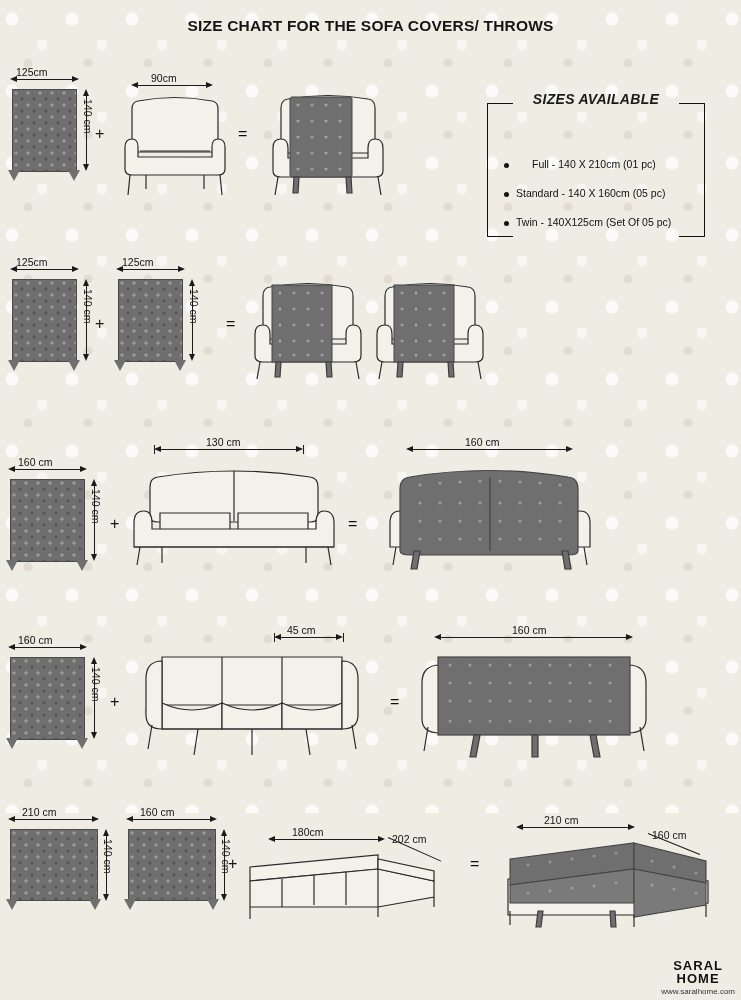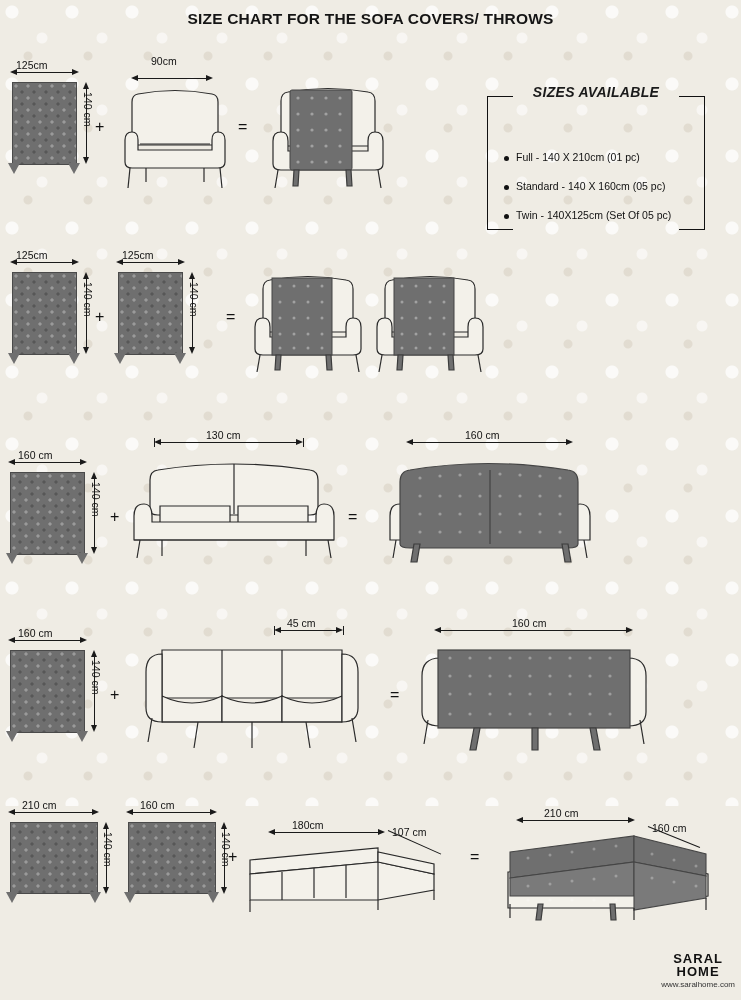--- a/index.html
+++ b/index.html
@@ -14,21 +14,21 @@
   
   .bg-texture{
     position:absolute;inset:0;
     background-image:
       radial-gradient(circle at 12px 12px, rgba(255,255,255,.75) 0 6px, rgba(0,0,0,0) 7px),
       radial-gradient(circle at 42px 38px, rgba(255,255,255,.55) 0 5px, rgba(0,0,0,0) 6px),
       radial-gradient(circle at 28px 56px, rgba(216,210,196,.6) 0 4px, rgba(0,0,0,0) 5px);
     background-size:60px 72px,60px 72px,60px 72px;
     pointer-events:none;
   }
-  .page{position:relative;width:741px;height:806px;}
+  .page{position:relative;width:741px;height:806px;margin-top:7px;}
 
   .title{
     position:absolute;top:10px;left:0;width:741px;
     text-align:center;
     font-family:"Liberation Sans", sans-serif;
     font-weight:bold;font-size:15.5px;letter-spacing:.2px;
     color:#141414;
   }
 
   .row{position:absolute;left:0;width:741px;}
@@ -105,21 +105,21 @@
   <div class="sizes-box">
     <div class="br" style="left:0;top:0;width:1px;height:134px;"></div>
     <div class="br" style="right:0;top:0;width:1px;height:134px;"></div>
     <div class="br" style="left:0;top:0;width:26px;height:1px;"></div>
     <div class="br" style="right:0;top:0;width:26px;height:1px;"></div>
     <div class="br" style="left:0;bottom:0;width:26px;height:1px;"></div>
     <div class="br" style="right:0;bottom:0;width:26px;height:1px;"></div>
     <div class="sizes-title">SIZES AVAILABLE</div>
 
     <div class="bullet" style="left:17px;top:60px;"></div>
-    <div class="size-item" style="left:29px;top:55px;">Full - 140 X 210cm (01 pc)</div>
+    <div class="size-item" style="left:45px;top:55px;">Full - 140 X 210cm (01 pc)</div>
 
     <div class="bullet" style="left:17px;top:89px;"></div>
     <div class="size-item" style="left:29px;top:84px;">Standard - 140 X 160cm (05 pc)</div>
 
     <div class="bullet" style="left:17px;top:118px;"></div>
     <div class="size-item" style="left:29px;top:113px;">Twin - 140X125cm (Set Of 05 pc)</div>
   </div>
 
   <div class="row" style="top:0;height:215px;">
 
@@ -135,21 +135,21 @@
     <div class="dimline dim-v" style="left:86px;top:88px;height:70px;"></div>
     <div class="arrow-u" style="left:82.5px;top:82px;"></div>
     <div class="arrow-d" style="left:82.5px;top:157px;"></div>
     <div class="lbl lbl-v" style="left:94px;top:92px;transform:rotate(90deg);">140 cm</div>
 
     <div class="op" style="left:95px;top:118px;">+</div>
 
     <div class="dimline dim-h" style="left:135px;top:78px;width:75px;"></div>
     <div class="arrow-l" style="left:131px;top:74.5px;"></div>
     <div class="arrow-r" style="left:206px;top:74.5px;"></div>
-    <div class="lbl" style="left:151px;top:55px;">90cm</div>
+    <div class="lbl" style="left:151px;top:65px;">90cm</div>
 
     <div class="sofa" style="left:120px;top:82px;">
       <svg width="110" height="110" viewBox="0 0 110 110">
         <path class="st-fill" d="M18 12 q37 -7 74 0 q6 1 6 8 v38 q0 5 -6 5 h-74 q-6 0 -6 -5 v-38 q0 -7 6 -8 z"></path>
         <path class="st-fill" d="M12 50 q-7 0 -7 8 v22 q0 6 7 6 h86 q7 0 7 -6 v-22 q0 -8 -7 -8 q-6 0 -6 8 v10 h-74 v-10 q0 -8 -6 -8 z"></path>
         <path class="st" d="M20 62 h70"></path>
         <path class="st" d="M10 86 l-2 20"></path>
         <path class="st" d="M100 86 l2 20"></path>
         <path class="st" d="M26 86 l0 14"></path>
         <path class="st" d="M84 86 l0 14"></path>
@@ -510,21 +510,21 @@
     <div class="lbl lbl-v" style="left:232px;top:42px;transform:rotate(90deg);">140 cm</div>
 
     <div class="op" style="left:228px;top:58px;">+</div>
 
     <div class="dimline dim-h" style="left:272px;top:42px;width:110px;"></div>
     <div class="arrow-l" style="left:268px;top:38.5px;"></div>
     <div class="arrow-r" style="left:378px;top:38.5px;"></div>
     <div class="lbl" style="left:292px;top:29px;">180cm</div>
 
     <div class="dimline" style="left:388px;top:40px;width:58px;height:1px;transform:rotate(24deg);transform-origin:left center;"></div>
-    <div class="lbl" style="left:392px;top:36px;">107 cm</div>
+    <div class="lbl" style="left:392px;top:36px;">202 cm</div>
 
     <div class="sofa" style="left:244px;top:48px;">
       <svg width="200" height="90" viewBox="0 0 200 90">
         <path class="st-fill" d="M6 22 l128 -12 v14 l-128 12 z"></path>
         <path class="st-fill" d="M6 36 l128 -12 l56 12 l0 16 l-56 10 l-128 0 z"></path>
         <path class="st-fill" d="M134 24 l56 12 l0 -10 l-56 -12 z"></path>
         <path class="st" d="M38 34 l0 28"></path>
         <path class="st" d="M70 30 l0 30"></path>
         <path class="st" d="M102 27 l0 33"></path>
         <path class="st" d="M134 24 l0 38"></path>

